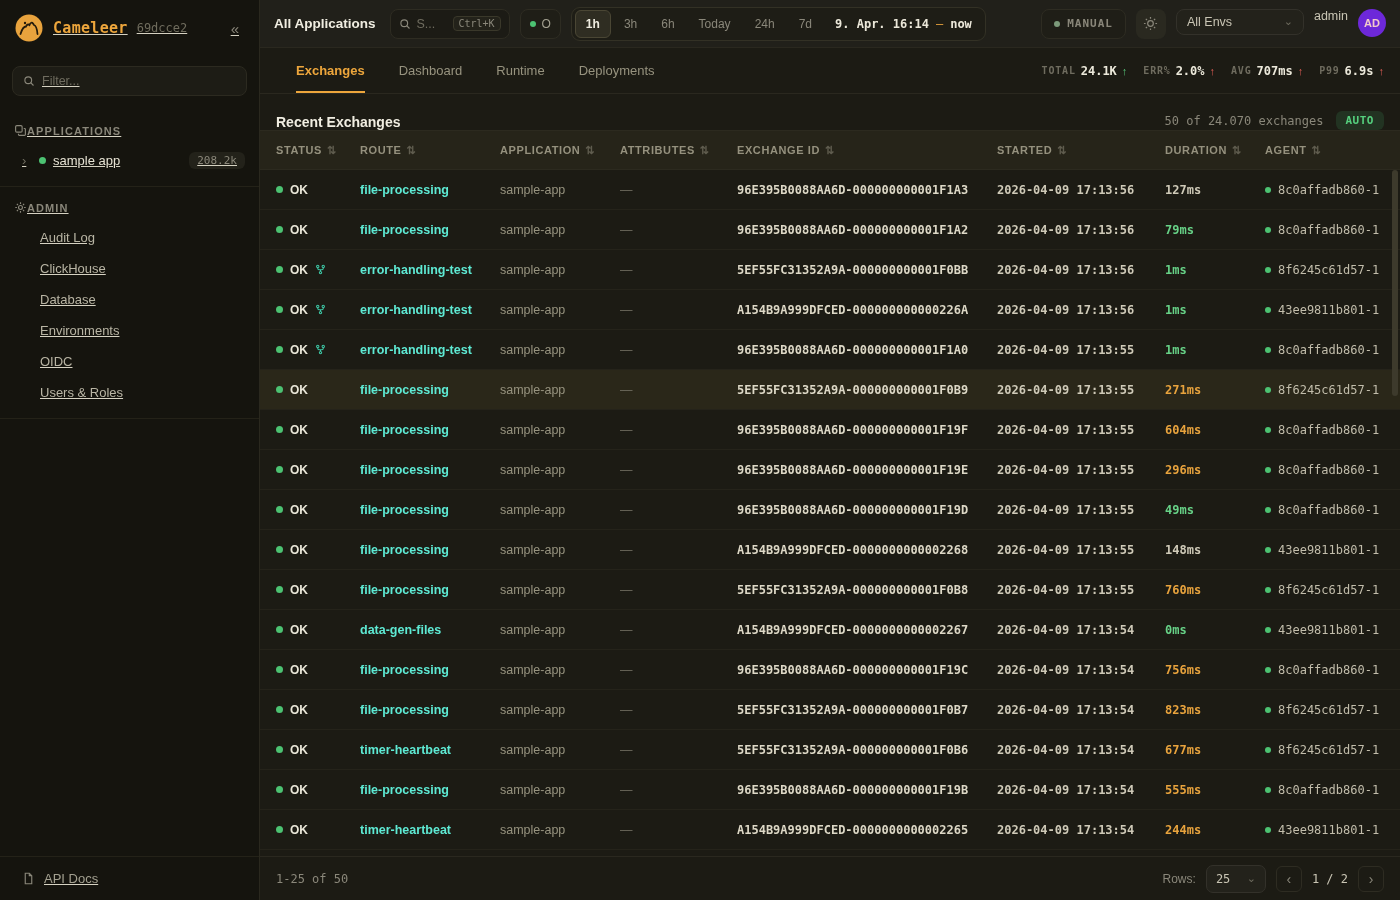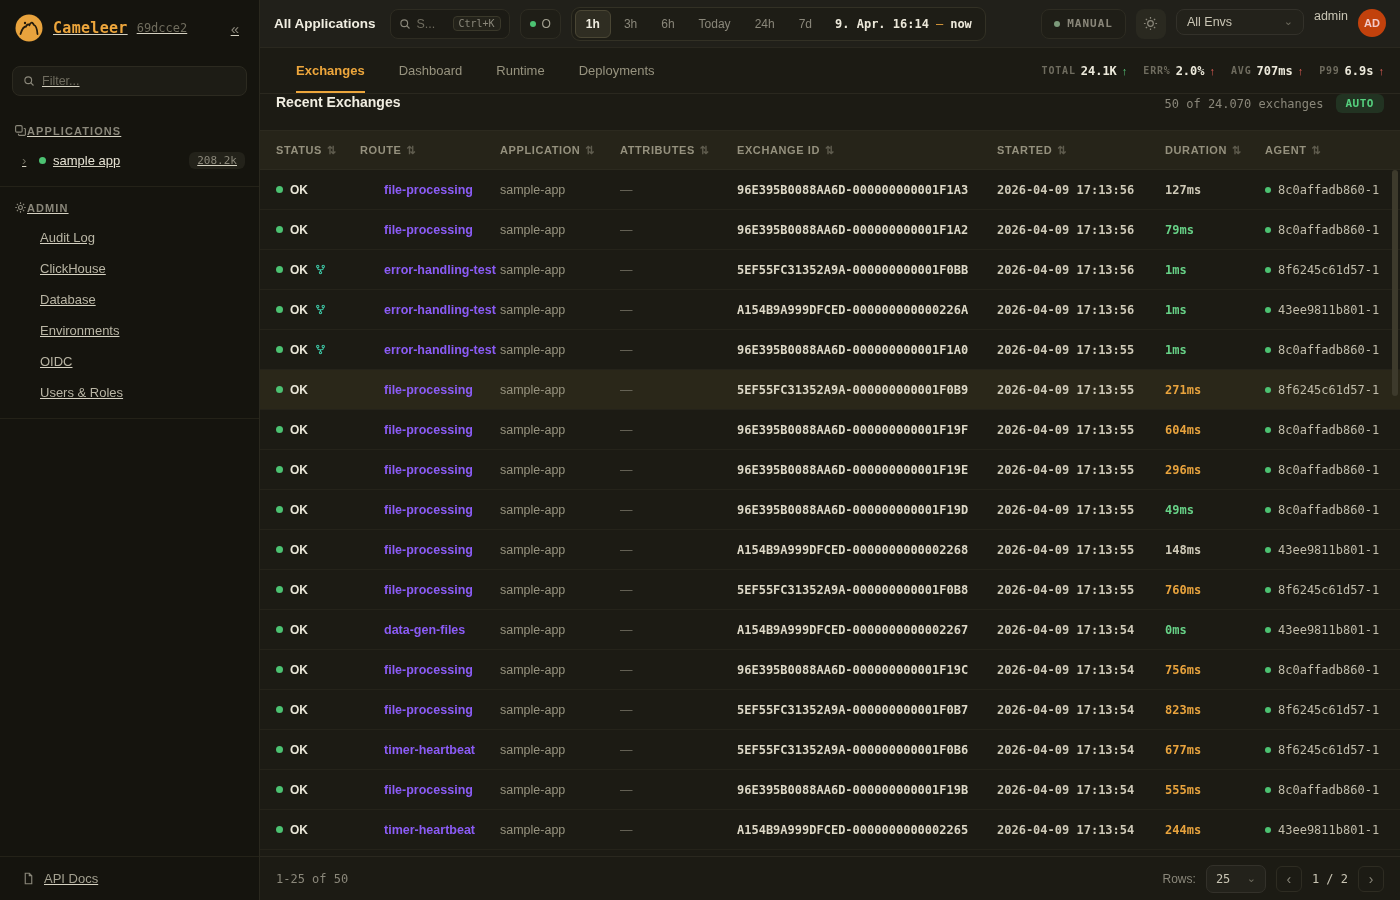--- a/index.html
+++ b/index.html
@@ -55,54 +55,54 @@
   .trange.active { background:#2f2d22; border-color:#4a4634; color:#f0ede1; font-weight:bold; }
   .date-span { display:flex; align-items:center; gap:7px; padding:0 10px; font-family:"DejaVu Sans Mono",monospace; font-size:12px; color:#ece8da; font-weight:bold; white-space:nowrap; }
   .date-sep { color:#e8a33d; font-weight:normal; }
   .tb-right { margin-left:auto; display:flex; align-items:flex-start; gap:10px; }
   .manual-btn { height:30px; border:1px solid #2e2c22; background:#1f1e17; border-radius:8px; display:flex; align-items:center; gap:7px; padding:0 12px; color:#8a877a; font-size:11px; font-weight:bold; letter-spacing:1px; font-family:"DejaVu Sans Mono",monospace; }
   .manual-btn .dot { background:#7c9a7a; width:6px; height:6px; }
   .icon-btn { width:30px; height:30px; border-radius:8px; background:#2a2920; display:flex; align-items:center; justify-content:center; color:#c9c5b4; }
   .env-select { height:26px; min-width:128px; border:1px solid #33312a; background:#23221b; border-radius:8px; display:flex; align-items:center; justify-content:space-between; padding:0 10px; color:#c9c5b4; font-size:12.5px; }
   .caret { color:#6f6c5f; font-size:11px; }
   .user-name { color:#c9c5b4; font-size:12.5px; }
-  .avatar { width:28px; height:28px; border-radius:50%; background:#c2410c; color:#f2cuca; color:#f2caca; font-size:11px; font-weight:bold; display:flex; align-items:center; justify-content:center; }
+  .avatar { width:28px; height:28px; border-radius:50%; background:#6d28d9; color:#f2cuca; color:#f2caca; font-size:11px; font-weight:bold; display:flex; align-items:center; justify-content:center; }
 
   
   .tabbar { height:46px; flex:none; border-bottom:1px solid #2a281f; display:flex; align-items:stretch; padding:0 16px 0 36px; gap:34px; }
   .tab { display:flex; align-items:center; color:#97937f; font-size:13px; cursor:pointer; }
   .tab.active { color:#eda63c; font-weight:bold; box-shadow:inset 0 -2px 0 #eda63c; }
   .tab-stats { margin-left:auto; display:flex; align-items:center; gap:16px;justify-content:space-between; }
   .stat { display:flex; align-items:center; gap:5px; white-space:nowrap; }
   .stat .sl { color:#6f6c5f; font-size:10px; font-weight:bold; letter-spacing:.8px; font-family:"DejaVu Sans Mono",monospace; }
   .stat .sv { color:#ece9db; font-size:12px; font-weight:bold; }
   .stat .sa { font-size:11px; font-weight:bold; }
   .sa.good { color:#57c579; }
   .sa.bad { color:#e05d55; }
 
   
-  .listhead { height:36px; flex:none; display:flex; align-items:flex-start; padding:0 16px; }
+  .listhead { height:36px; flex:none; display:flex; align-items:flex-end; padding:0 16px; }
   .lh-title { font-size:14px; font-weight:bold; color:#f0ede1; }
   .lh-right { margin-left:auto; display:flex; align-items:center; gap:12px; }
   .lh-count { color:#8a877a; font-size:12px; }
   .auto-badge { background:rgba(70,200,120,.14); color:#55d07e; font-family:"DejaVu Sans Mono",monospace; font-size:11px; font-weight:bold; letter-spacing:.5px; padding:3px 10px; border-radius:6px; }
 
   
   .gridrow { display:grid; grid-template-columns:84px 140px 120px 117px 260px 168px 100px 1fr; padding-left:16px; align-items:center; }
   .thead { height:40px; flex:none; background:#262419; border-top:1px solid #2c2a1f; border-bottom:1px solid #2c2a1f; }
   .hcell { display:flex; align-items:center; gap:5px; color:#95917e; font-size:11px; font-weight:bold; letter-spacing:.6px; }
   .sort { color:#5f5c4e; font-size:11px; cursor:pointer; }
   .rows { flex:1; overflow:hidden; }
   .trow { height:40px; border-bottom:1px solid #25231a; cursor:pointer; }
   .trow.hl { background:#2a2719; }
   .c { min-width:0; white-space:nowrap; overflow:hidden; text-overflow:ellipsis; }
   .c-status { display:flex; align-items:center; gap:7px; }
   .c-status .ok { color:#e9e6d8; font-size:12px; font-weight:bold; }
   .fork-ic { color:#3ec9a7; }
-  .c-route { color:#8b5cf6; font-size:12.5px; font-weight:600;margin-left:24px; }
+  .c-route { color:#5eead4; font-size:12.5px; font-weight:600; }
   .c-app { color:#97937f; font-size:12.5px; }
   .c-attr { color:#6f6c5f; font-size:12.5px; }
   .c-id { color:#ddd8c6; font-size:12px; font-weight:600; }
   .c-start { color:#cfcab8; font-size:12px; font-weight:600; }
   .c-dur { font-size:12px; font-weight:bold; }
   .dur-green { color:#67d287; }
   .dur-amber { color:#e8a33d; }
   .dur-neutral { color:#cfcab8; }
   .c-agent { display:flex; align-items:center; gap:7px; color:#c2bdab; font-size:12px; }
 

